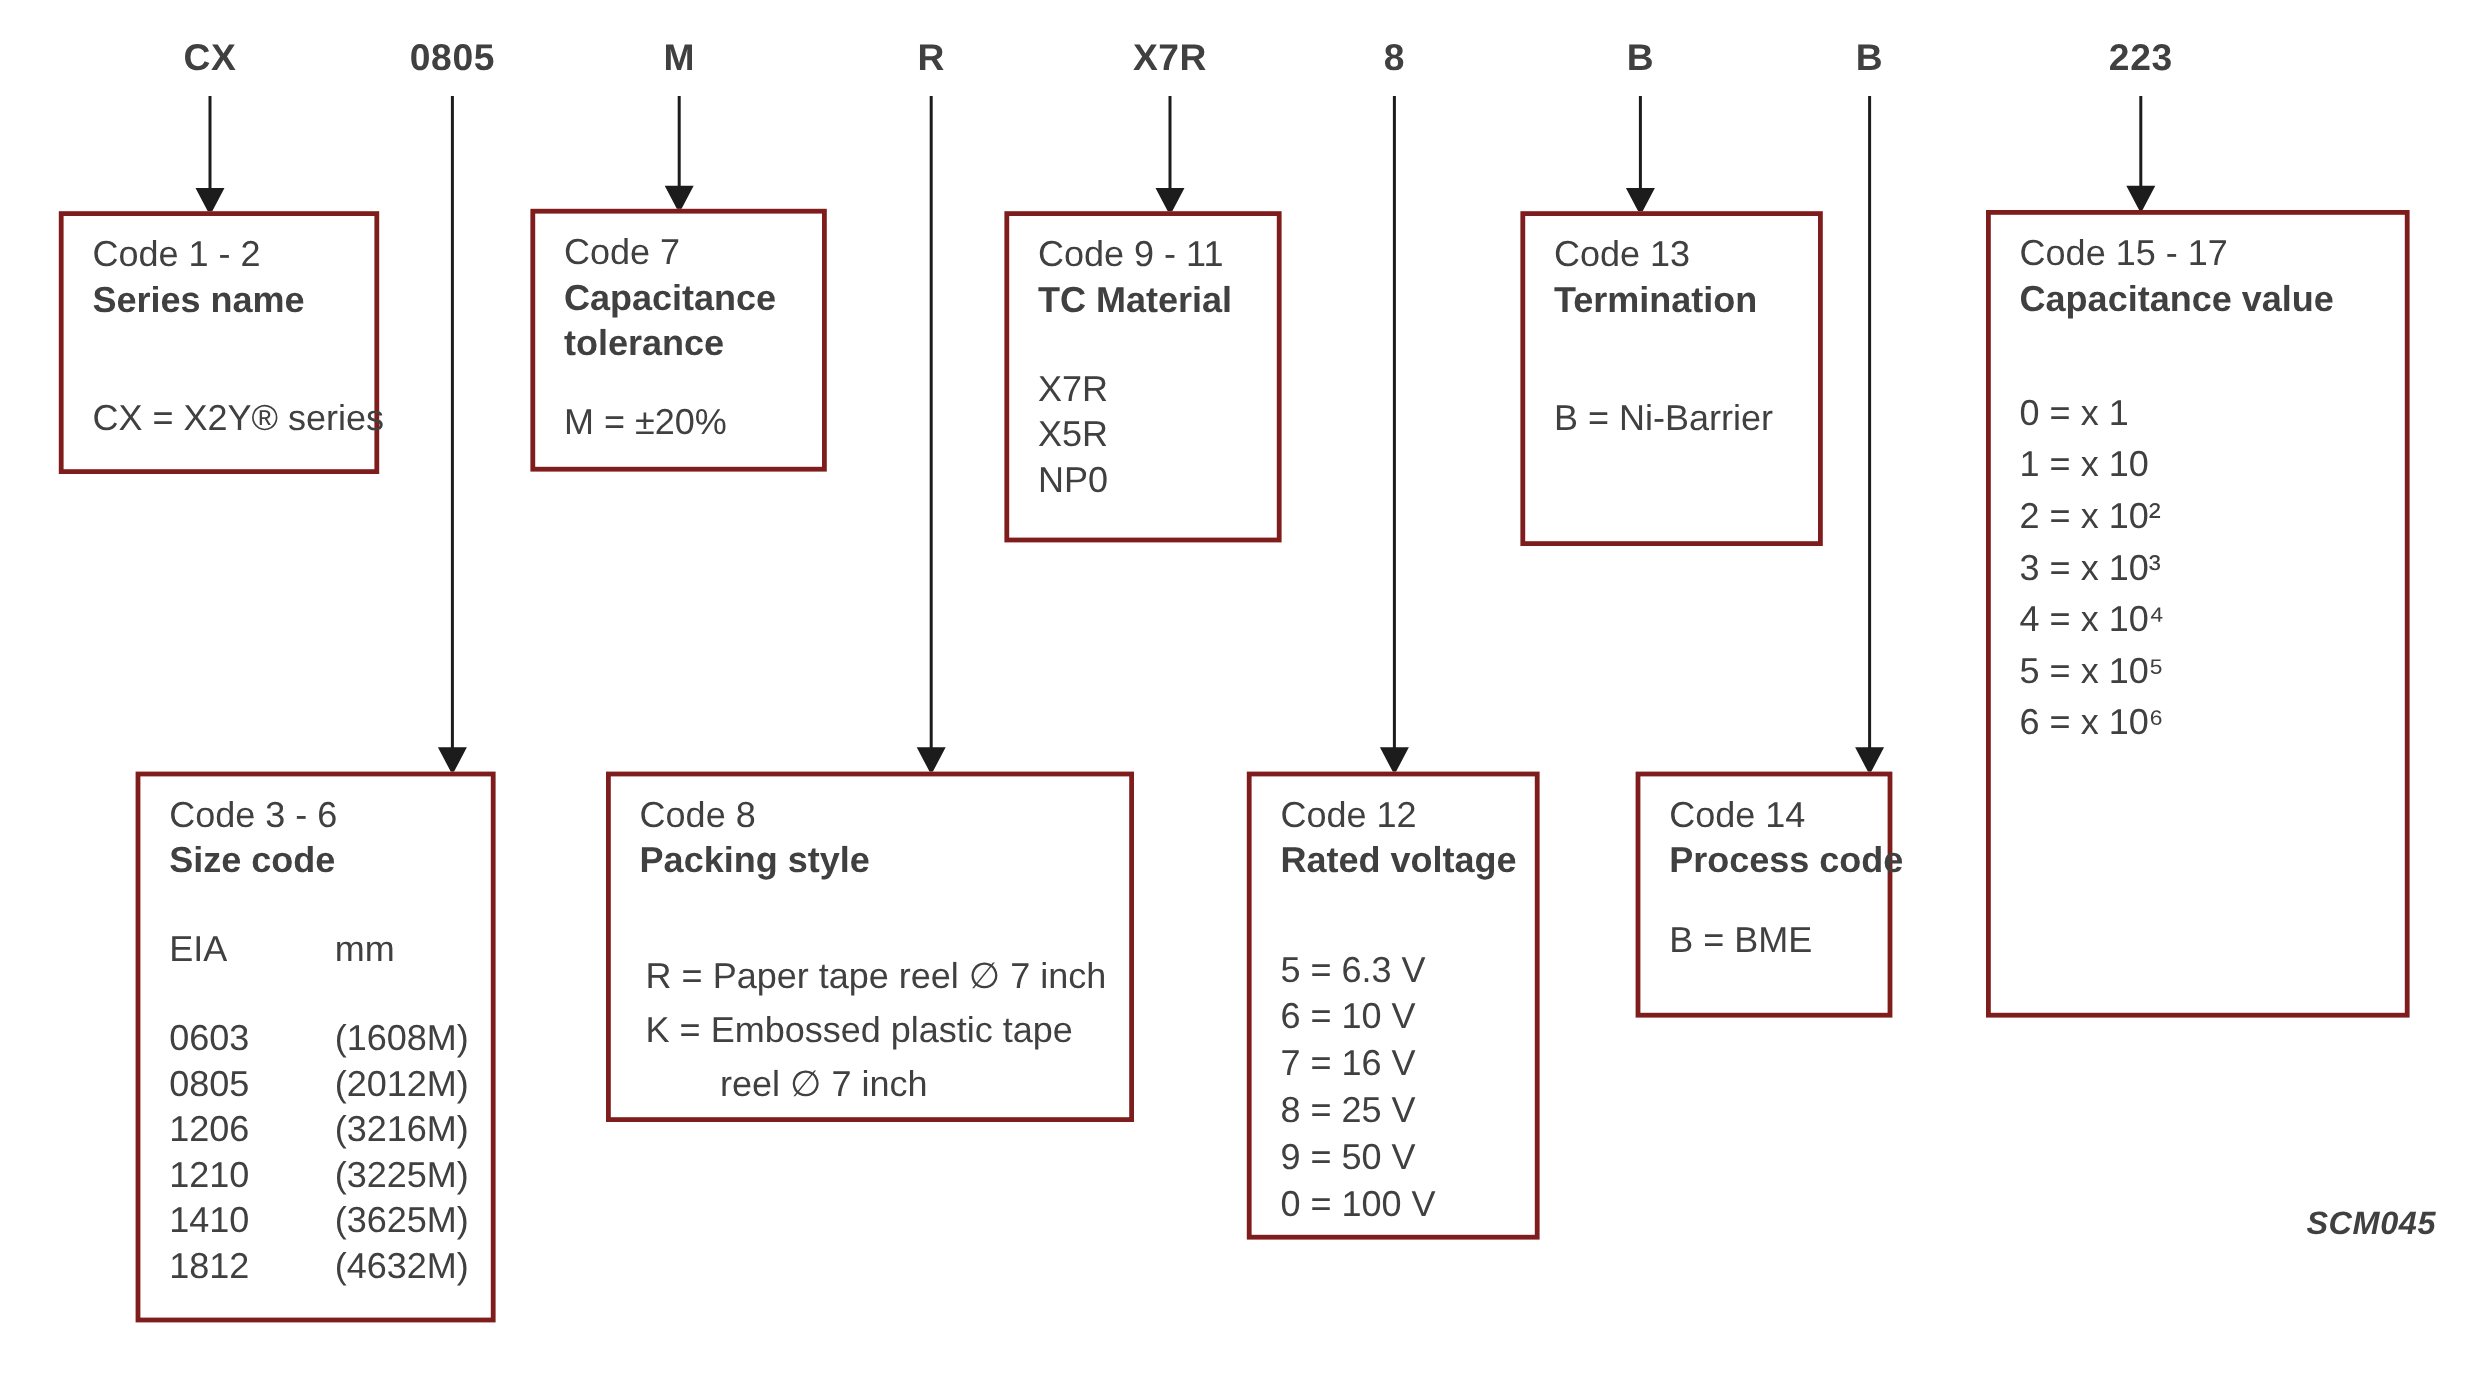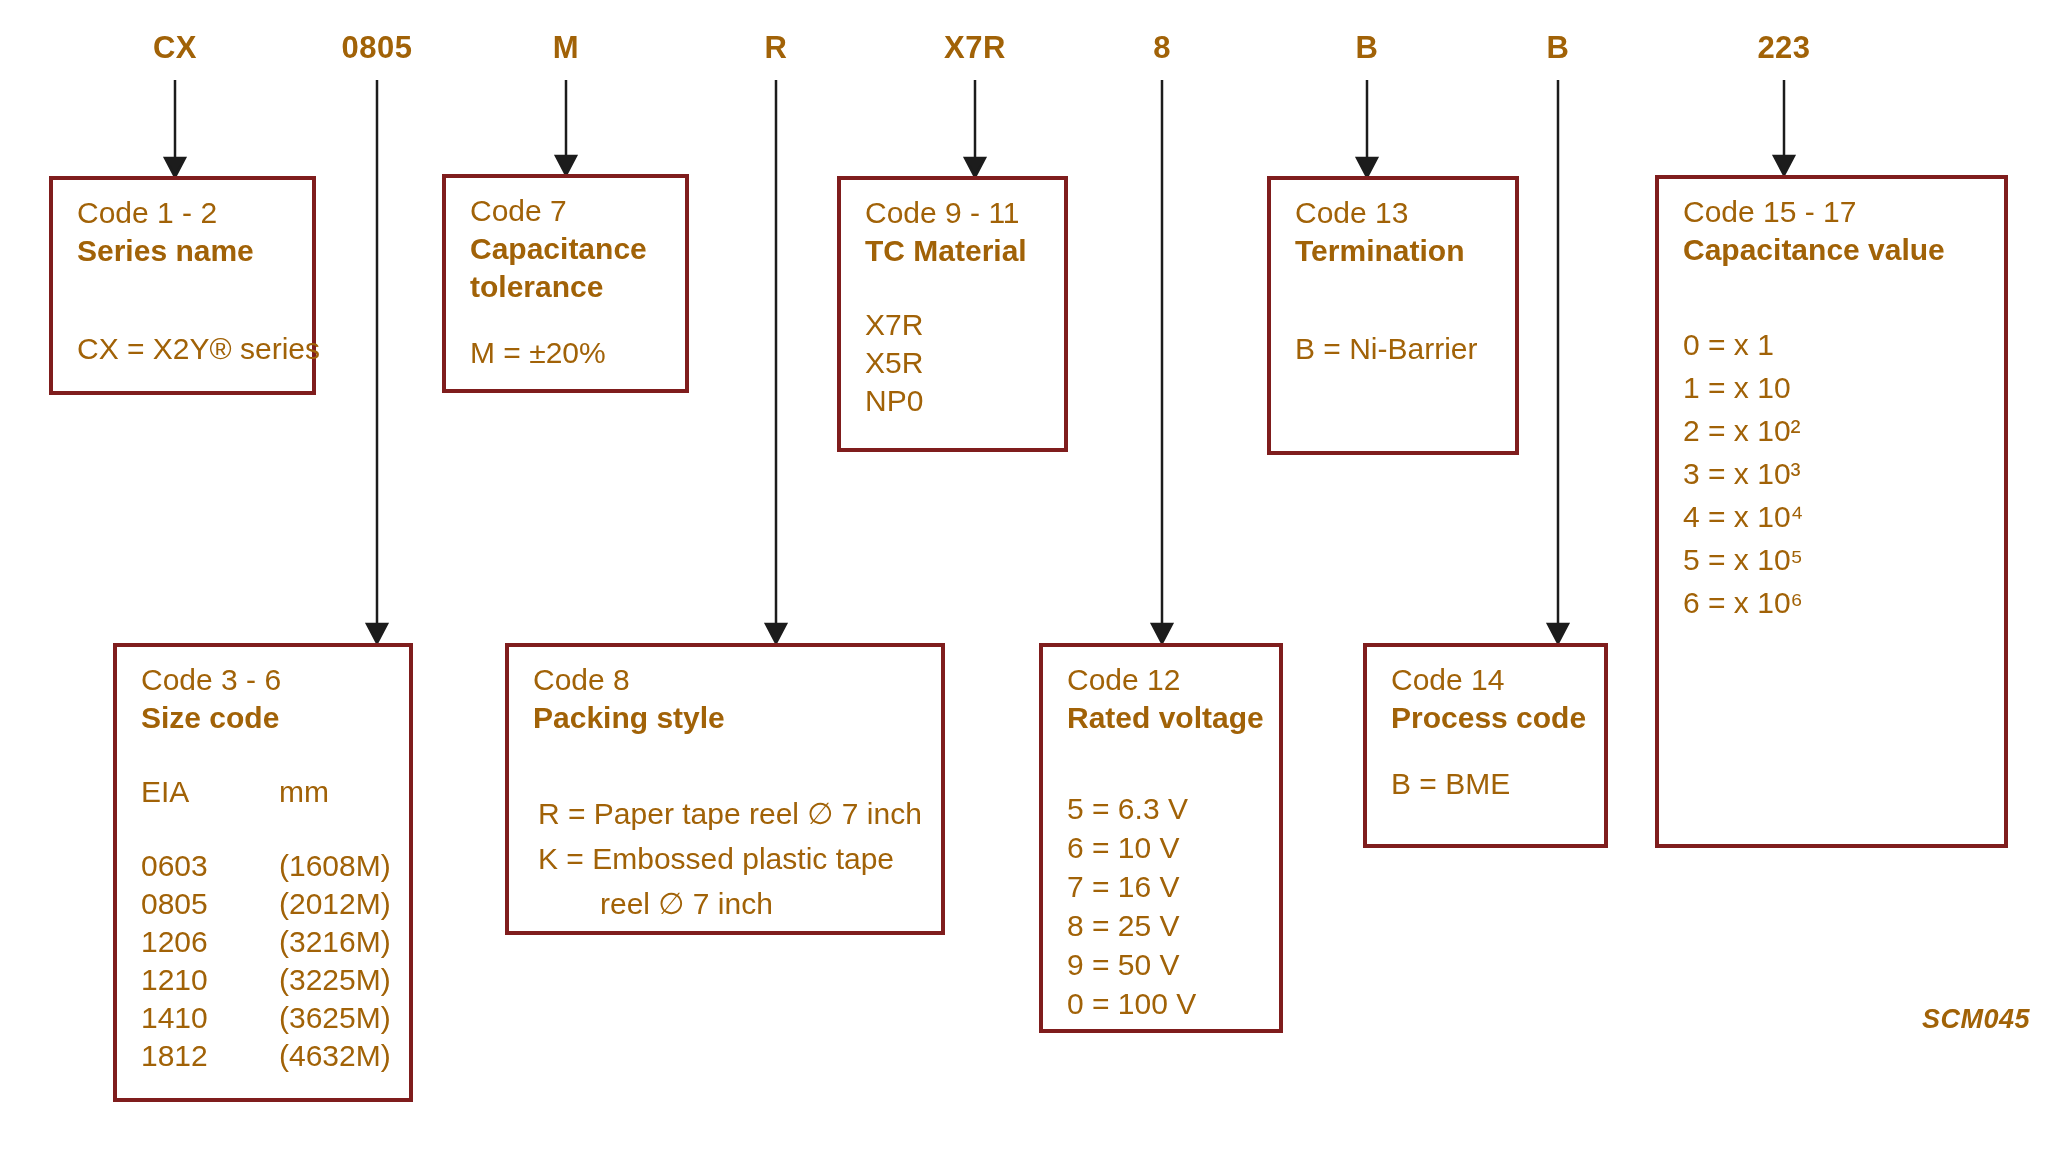--- a/index.html
+++ b/index.html
@@ -1,18 +1,18 @@
 <!DOCTYPE html>
 <html><head>
 <meta charset="utf-8">
 <style>
   html,body{margin:0;padding:0;background:#fff;}
   .canvas{
     position:relative;width:2063px;height:1159px;background:#ffffff;
-    font-family:"Liberation Sans","DejaVu Sans",sans-serif;color:#a16207;
+    font-family:"Liberation Sans","DejaVu Sans",sans-serif;color:#404040;
     overflow:hidden;
   }
   .digit-label{
     position:absolute;top:30px;transform:translateX(-50%);
     font-size:31px;font-weight:bold;white-space:nowrap;letter-spacing:0.5px;
   }
   .arrow-layer{position:absolute;left:0;top:0;width:2063px;height:1159px;}
   .box{
     position:absolute;border:4px solid #7f1d1d;background:#fff;
     box-sizing:border-box;padding:14px 14px 0 24px;
@@ -185,21 +185,21 @@
     <p class="box-title">Rated voltage</p>
     <div class="sp52"></div>
     <p class="volt-line">5 = 6.3 V</p>
     <p class="volt-line">6 = 10 V</p>
     <p class="volt-line">7 = 16 V</p>
     <p class="volt-line">8 = 25 V</p>
     <p class="volt-line">9 = 50 V</p>
     <p class="volt-line">0 = 100 V</p>
   </div>
 
-  <div class="box" style="left:1363px;top:643px;width:245px;height:205px;padding-right:22px">
+  <div class="box" style="left:1363px;top:643px;width:214px;height:205px;padding-right:22px">
     <p class="code-line">Code 14</p>
     <p class="box-title">Process code</p>
     <div class="sp28"></div>
     <p class="list-line">B = BME</p>
   </div>
 
   <span class="figure-code">SCM045</span>
 
 </div>
 

